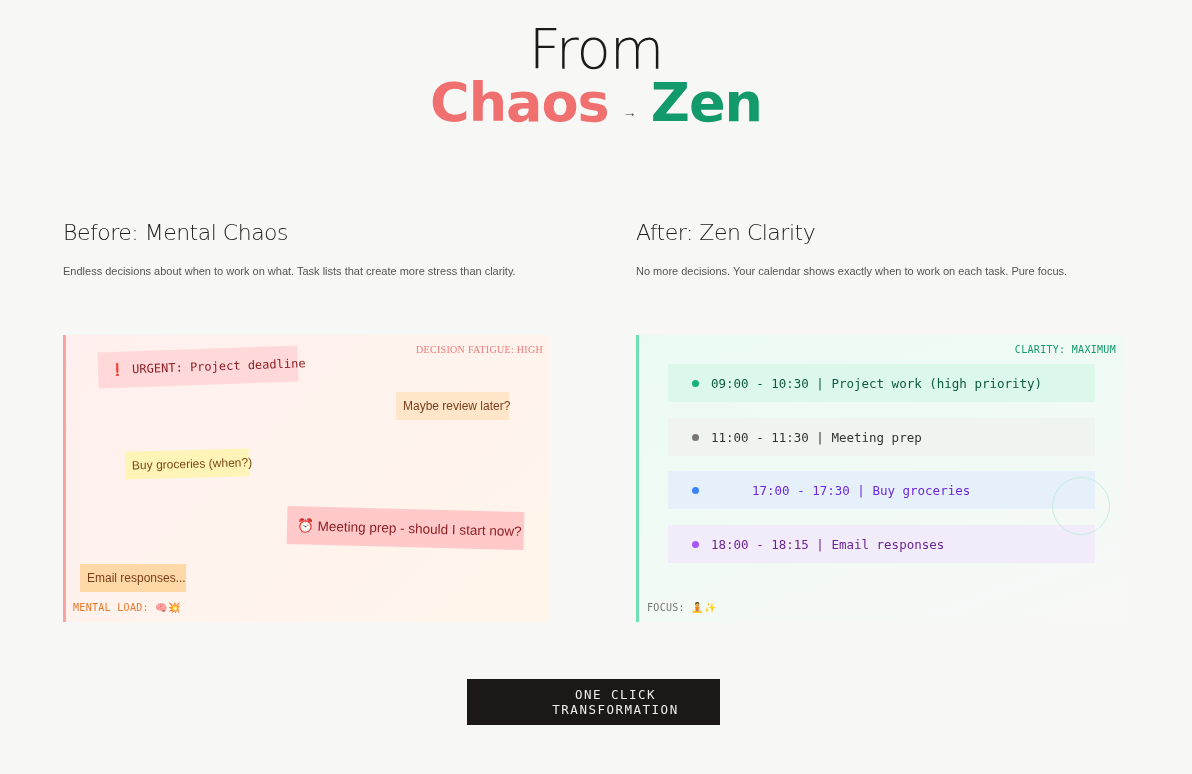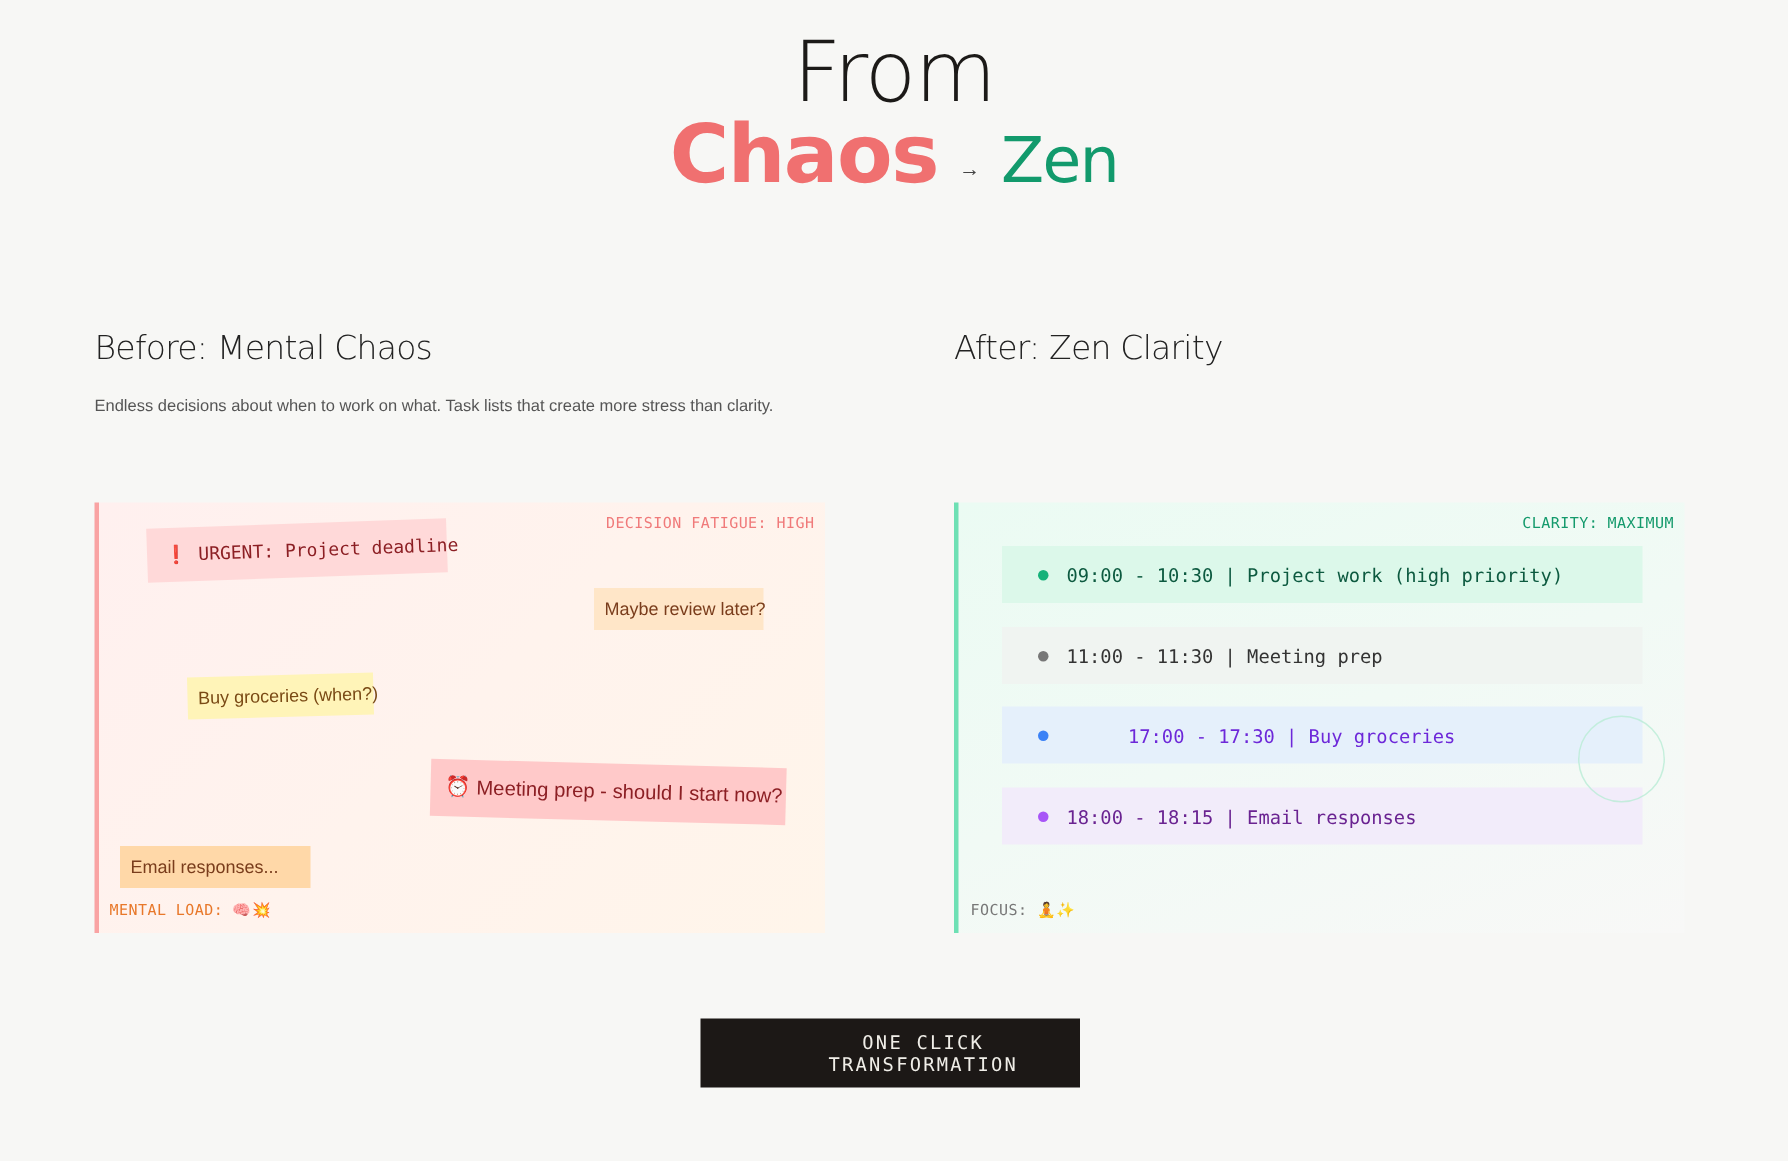--- a/index.html
+++ b/index.html
@@ -13,21 +13,21 @@
 
     
     .hero { position: absolute; left: 0; top: 18px; width: 1192px; text-align: center; }
     .hero .from {
       font-size: 56px; font-weight: 300; line-height: 62px; color: #1c1a18;
       font-family: "DejaVu Sans", sans-serif; letter-spacing: -1px;
     }
     .hero .line2 { line-height: 62px; margin-top: -8px; }
     .hero .chaos { font-size: 54px; color: #f07070; font-weight: 600; font-family: "DejaVu Sans", sans-serif; letter-spacing: -1px; }
     .hero .arrow { font-size: 14px; color: #444; margin: 0 14px; position: relative; top: -4px; }
-    .hero .zen { font-size: 42px; color: #129a6c; font-weight: 400; font-family: "DejaVu Sans", sans-serif; letter-spacing: -1px; }
+    .hero .zen { font-size: 54px; color: #129a6c; font-weight: 700; font-family: "DejaVu Sans", sans-serif; letter-spacing: -1px; }
 
     
     .col { position: absolute; top: 218px; width: 487px; }
     .col.left { left: 63px; }
     .col.right { left: 636px; }
     .col h2 {
       font-size: 22px; font-weight: 300; color: #222; line-height: 30px;
       font-family: "DejaVu Sans", sans-serif; letter-spacing: -0.5px;
     }
     .col p {
@@ -45,21 +45,21 @@
     .panel.zen {
       left: 636px;
       background: linear-gradient(160deg, #ebfbf3 0%, #f1faf5 50%, #f8f8f7 100%);
       border-left: 3px solid #6ee0b4;
     }
     .mono { font-family: "DejaVu Sans Mono", "Liberation Mono", monospace; }
 
     .badge-top {
       position: absolute; top: 9px; right: 7px; font-size: 10px; letter-spacing: 0.3px;
     }
-    .panel.chaos .badge-top { color: #f07a7a; }
+    .panel.chaos .badge-top { color: #f07a7a; font-family: Liberation Serif, serif; }
     .panel.zen .badge-top { color: #149a6c; }
 
     .note {
       position: absolute; font-size: 12px; padding: 0 7px; line-height: 26px; color: #7a3d1c;
       white-space: nowrap;
     }
     .note.urgent {
       left: 32px; top: 14px; width: 200px; height: 36px; line-height: 36px;
       background: #ffd9d9; color: #8c1f24; transform: rotate(-2deg);
       padding-left: 12px; font-size: 12px;
@@ -71,21 +71,21 @@
     .note.groceries {
       left: 59px; top: 115px; width: 124px; height: 28px; line-height: 28px;
       background: #fff4b8; color: #7a4a15; transform: rotate(-1.5deg);
     }
     .note.meeting {
       left: 221px; top: 174px; width: 237px; height: 38px; line-height: 38px;
       background: #ffc9c9; color: #8c1f24; transform: rotate(1.5deg); font-size: 13.5px;
       padding-left: 10px;
     }
     .note.email {
-      left: 14px; top: 229px; width: 127px; height: 28px; line-height: 28px;
+      left: 14px; top: 229px; width: 106px; height: 28px; line-height: 28px;
       background: #ffd8a8; color: #7a3d1c;
     }
     .bottom-label {
       position: absolute; left: 7px; bottom: 9px; font-size: 10px; letter-spacing: 0.3px;
     }
     .panel.chaos .bottom-label { color: #e8782a; }
     .panel.zen .bottom-label { color: #777; left: 8px; }
 
     .slot {
       position: absolute; left: 29px; width: 427px; height: 38px;
@@ -128,20 +128,21 @@
     </div>
   </div>
 
   <section class="col left">
     <h2>Before: Mental Chaos</h2>
     <p>Endless decisions about when to work on what. Task lists that create more stress than clarity.</p>
   </section>
 
   <section class="col right">
     <h2>After: Zen Clarity</h2>
+    <p>No more decisions. Your calendar shows exactly when to work on each task. Pure focus.</p>
   </section>
 
   <div class="panel chaos">
     <div class="badge-top mono">DECISION FATIGUE: HIGH</div>
 
     <div class="note urgent mono">
       <span class="emoji">❗</span>
       <span>URGENT: Project deadline</span>
     </div>
     <div class="note maybe">Maybe review later?</div>

